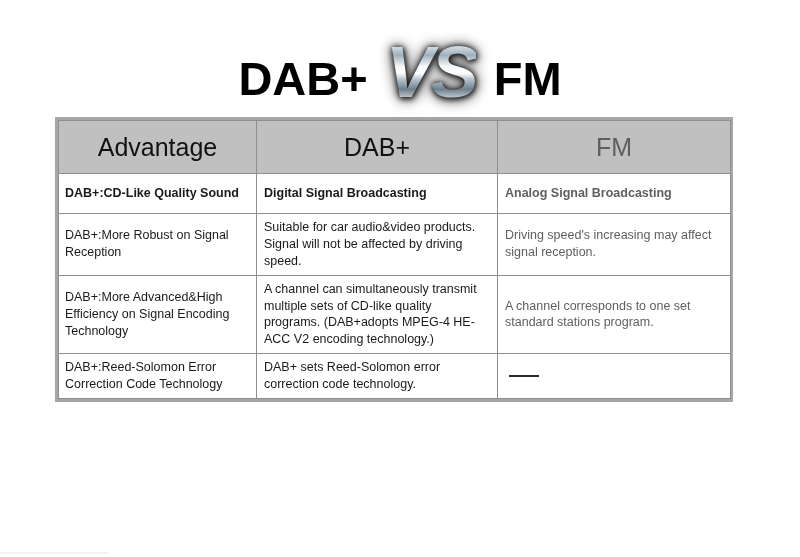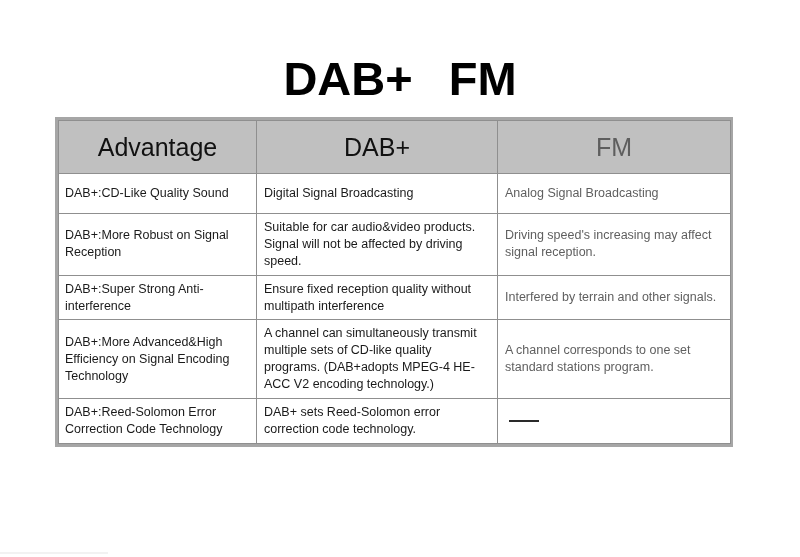--- a/index.html
+++ b/index.html
@@ -129,21 +129,21 @@
   }
   tbody td.col-dab {
     vertical-align: middle;
   }
   tbody td.col-fm {
     color: #5f5f5f;
     vertical-align: middle;
   }
 
   
-  tr.r0 td { height: 40px; }
+  tr.r0 td { height: 40px; font-weight: bold; }
   tr.r1 td { height: 50px; }
   tr.r2 td { height: 43px; }
   tr.r3 td { height: 67px; }
   tr.r4 td { height: 43px; }
   tr.r5 td { height: 44px; }
 
   
   .dash-mark {
     display: inline-block;
     width: 30px;
@@ -162,20 +162,21 @@
     height: 2px;
     background: #f2f2f2;
   }
 </style>
 </head>
 <body>
 
 <div id="title-bar">
   <div id="title-inner">
     <span id="title-left" class="title-word">DAB+</span>
+    <span id="vs-logo">VS</span>
     <span id="title-right" class="title-word">FM</span>
   </div>
 </div>
 
 <div id="compare-table">
   <table>
     <colgroup>
       <col class="c1">
         <col class="c2">
         <col class="c3">
@@ -192,25 +193,20 @@
     <tr class="r0">
           <td class="col-adv">DAB+:CD-Like Quality Sound</td>
           <td class="col-dab">Digital Signal Broadcasting</td>
           <td class="col-fm">Analog Signal Broadcasting</td>
         </tr>
         <tr class="r1">
           <td class="col-adv">DAB+:More Robust on Signal Reception</td>
           <td class="col-dab">Suitable for car audio&amp;video products. Signal will not be affected by driving speed.</td>
           <td class="col-fm">Driving speed's increasing may affect signal reception.</td>
         </tr>
-        <tr class="r2">
-          <td class="col-adv">DAB+:Super Strong Anti-interference</td>
-          <td class="col-dab">Ensure fixed reception quality without multipath interference</td>
-          <td class="col-fm">Interfered by terrain and other signals.</td>
-        </tr>
         <tr class="r3">
           <td class="col-adv">DAB+:More Advanced&amp;High Efficiency on Signal Encoding Technology</td>
           <td class="col-dab">A channel can simultaneously transmit multiple sets of CD-like quality programs. (DAB+adopts MPEG-4 HE-ACC V2 encoding technology.)</td>
           <td class="col-fm">A channel corresponds to one set standard stations program.</td>
         </tr>
         <tr class="r4">
           <td class="col-adv">DAB+:Reed-Solomon Error Correction Code Technology</td>
           <td class="col-dab">DAB+ sets Reed-Solomon error correction code technology.</td>
           <td class="col-fm"><span class="dash-mark"></span></td>
         </tr>

